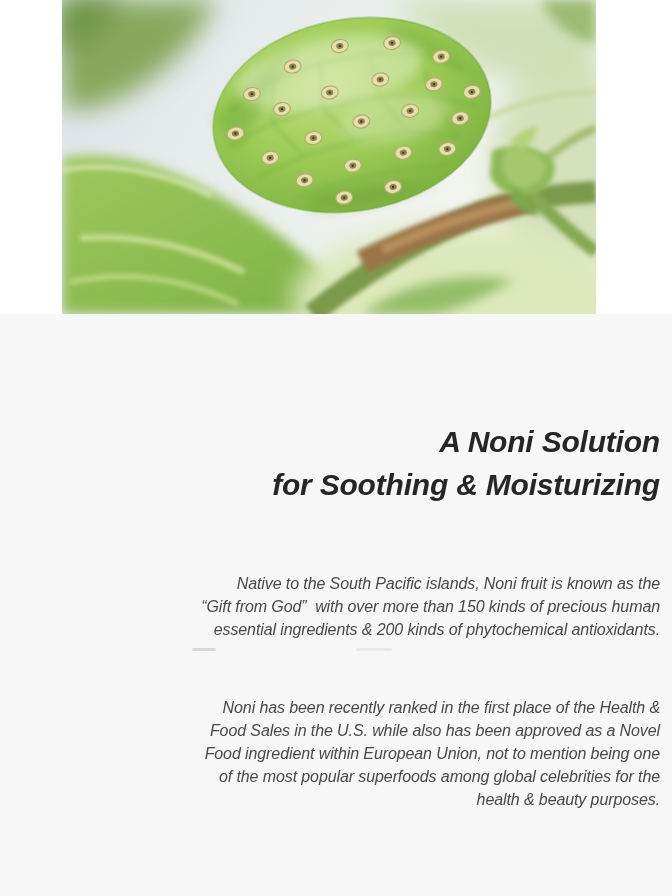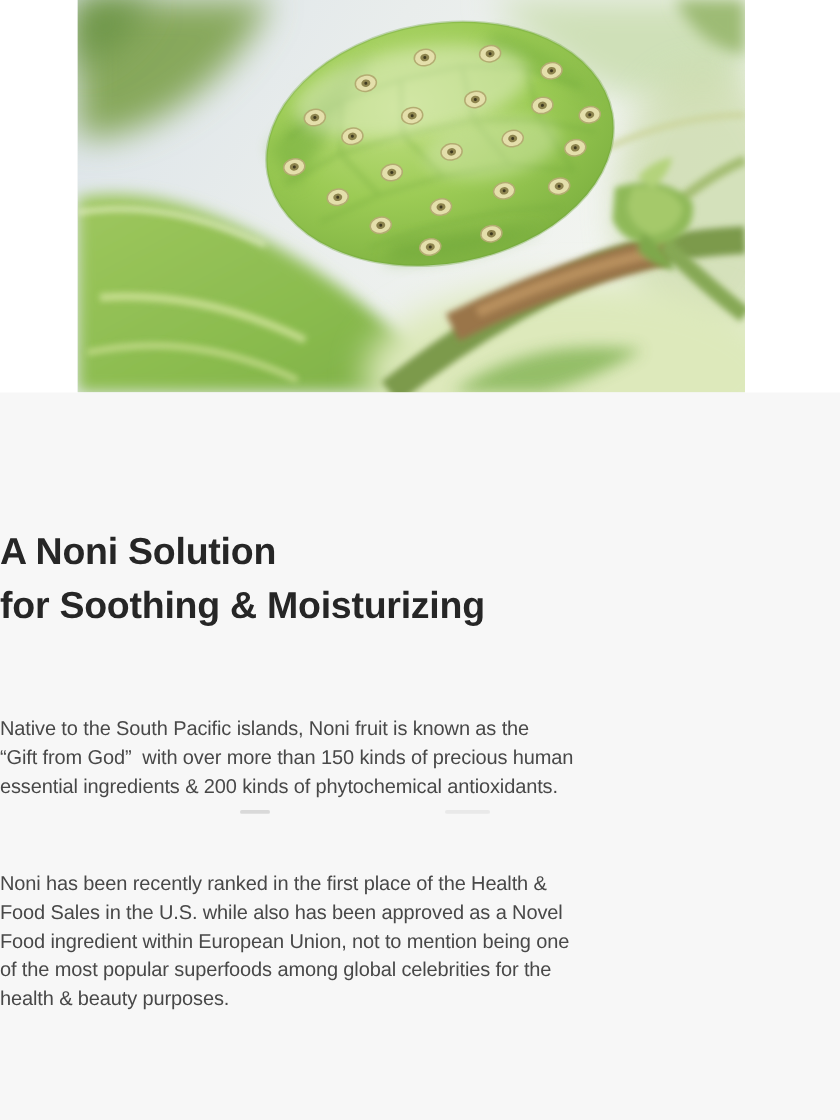--- a/index.html
+++ b/index.html
@@ -35,21 +35,22 @@
   .info {
     position: absolute;
     left: 0;
     top: 314px;
     width: 672px;
     height: 582px;
     background: #f7f7f7;
   }
   .info-inner {
     width: 660px;
-    text-align: left;
+    text-align: right;
+    font-style: italic;
   }
   .heading {
     margin: 106px 0 0 0;
     font-size: 30px;
     line-height: 43px;
     font-weight: 600;
     letter-spacing: -0.2px;
     color: #262626;
     white-space: pre-line;
   }

